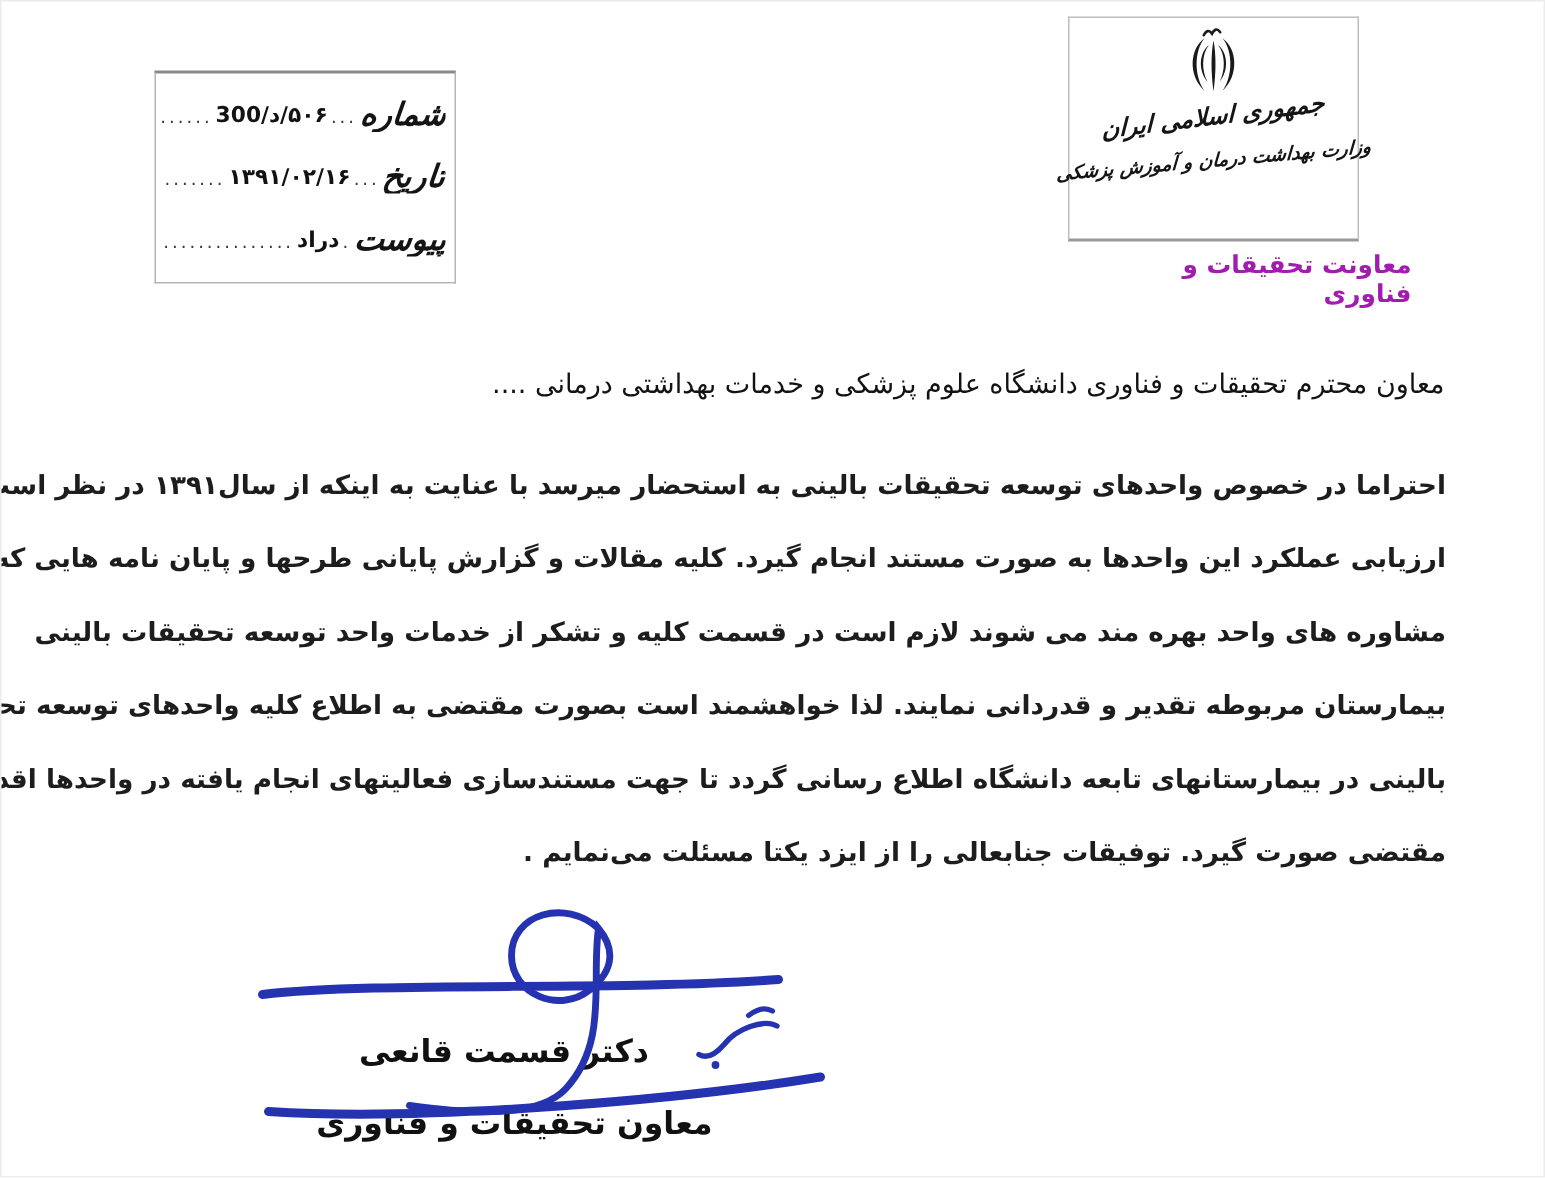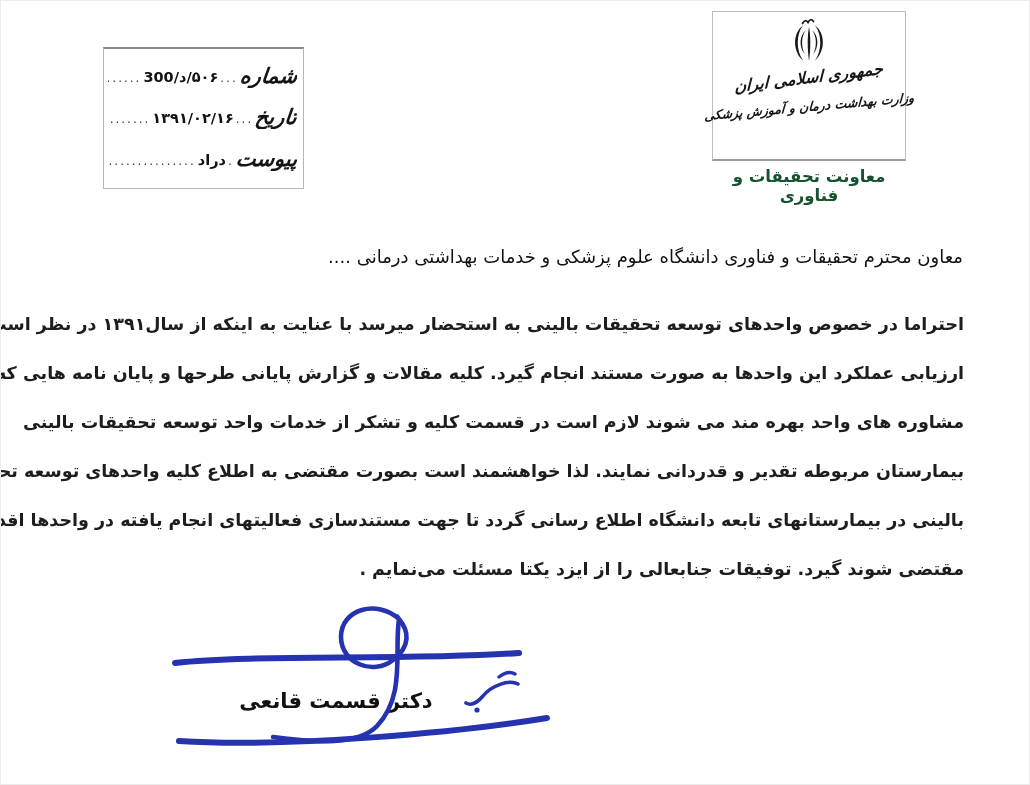--- a/index.html
+++ b/index.html
@@ -45,22 +45,22 @@
     display:flex;flex-direction:column;align-items:center;
   }
   .emblem{margin-top:5px;width:52px;height:50px;}
   .callig{
     font-family:"DejaVu Serif",serif;font-style:italic;font-weight:bold;
     color:#151515;white-space:nowrap;
   }
   .country{font-size:16px;transform:rotate(-7deg) skewX(-8deg);margin-top:1px;}
   .ministry{font-size:12.5px;transform:rotate(-5deg) skewX(-8deg);margin-top:12px;letter-spacing:-0.2px;}
   .dept{
-    position:absolute;left:705px;top:166px;width:206px;
-    text-align:center;font-weight:bold;font-size:16.5px;direction:rtl;color:#14532d;
+    position:absolute;left:734px;top:166px;width:206px;
+    font-weight:bold;font-size:16.5px;direction:rtl;color:#a21caf;
   }
   
   .salutation{
     position:absolute;right:66px;top:245px;
     direction:rtl;white-space:nowrap;
     font-weight:normal;font-size:18px;color:#121212;
   }
   .body-block{position:absolute;left:65px;right:65px;top:299px;}
   .body-line{
     height:49px;line-height:49px;
@@ -125,24 +125,25 @@
   <div class="dept">معاونت تحقیقات و فناوری</div>
 
   <div class="salutation">معاون محترم تحقیقات و فناوری دانشگاه علوم پزشکی و خدمات بهداشتی درمانی ....</div>
 
   <div class="body-block">
     <div class="body-line">احتراما در خصوص واحدهای توسعه تحقیقات بالینی به استحضار میرسد با عنایت به اینکه از سال۱۳۹۱ در نظر است</div>
     <div class="body-line">ارزیابی عملکرد این واحدها به صورت مستند انجام گیرد. کلیه مقالات و گزارش پایانی طرحها و پایان نامه هایی که از</div>
     <div class="body-line">مشاوره های واحد بهره مند می شوند لازم است در قسمت کلیه و تشکر از خدمات واحد توسعه تحقیقات بالینی</div>
     <div class="body-line">بیمارستان مربوطه  تقدیر و قدردانی نمایند. لذا خواهشمند است بصورت مقتضی به اطلاع کلیه واحدهای توسعه تحقیقات</div>
     <div class="body-line">بالینی در بیمارستانهای  تابعه دانشگاه اطلاع رسانی گردد تا جهت مستندسازی فعالیتهای انجام یافته در واحدها اقدامات</div>
-    <div class="body-line last">مقتضی شوند گیرد.  توفیقات  جنابعالی را از ایزد یکتا مسئلت می‌نمایم .</div>
+    <div class="body-line last">مقتضی صورت گیرد.  توفیقات  جنابعالی را از ایزد یکتا مسئلت می‌نمایم .</div>
   </div>
 
   <div class="sig-name">دکتر قسمت قانعی</div>
+  <div class="sig-title">معاون تحقیقات و فناوری</div>
 
   <svg class="sig-ink" viewBox="0 0 400 178" aria-hidden="true">
     <g fill="none" stroke="#2633b0" stroke-linecap="round">
 
       <path d="M14 72 C90 63 250 70 358 62" stroke-width="6"></path>
 
       <path d="M238 28 C216 8 180 18 180 46 C180 72 212 85 232 69 C250 55 248 40 238 28 C233 62 245 104 216 135 C198 154 155 152 112 146" stroke-width="4.6"></path>
 
       <path d="M18 150 C130 157 300 141 386 127" stroke-width="6"></path>
 

